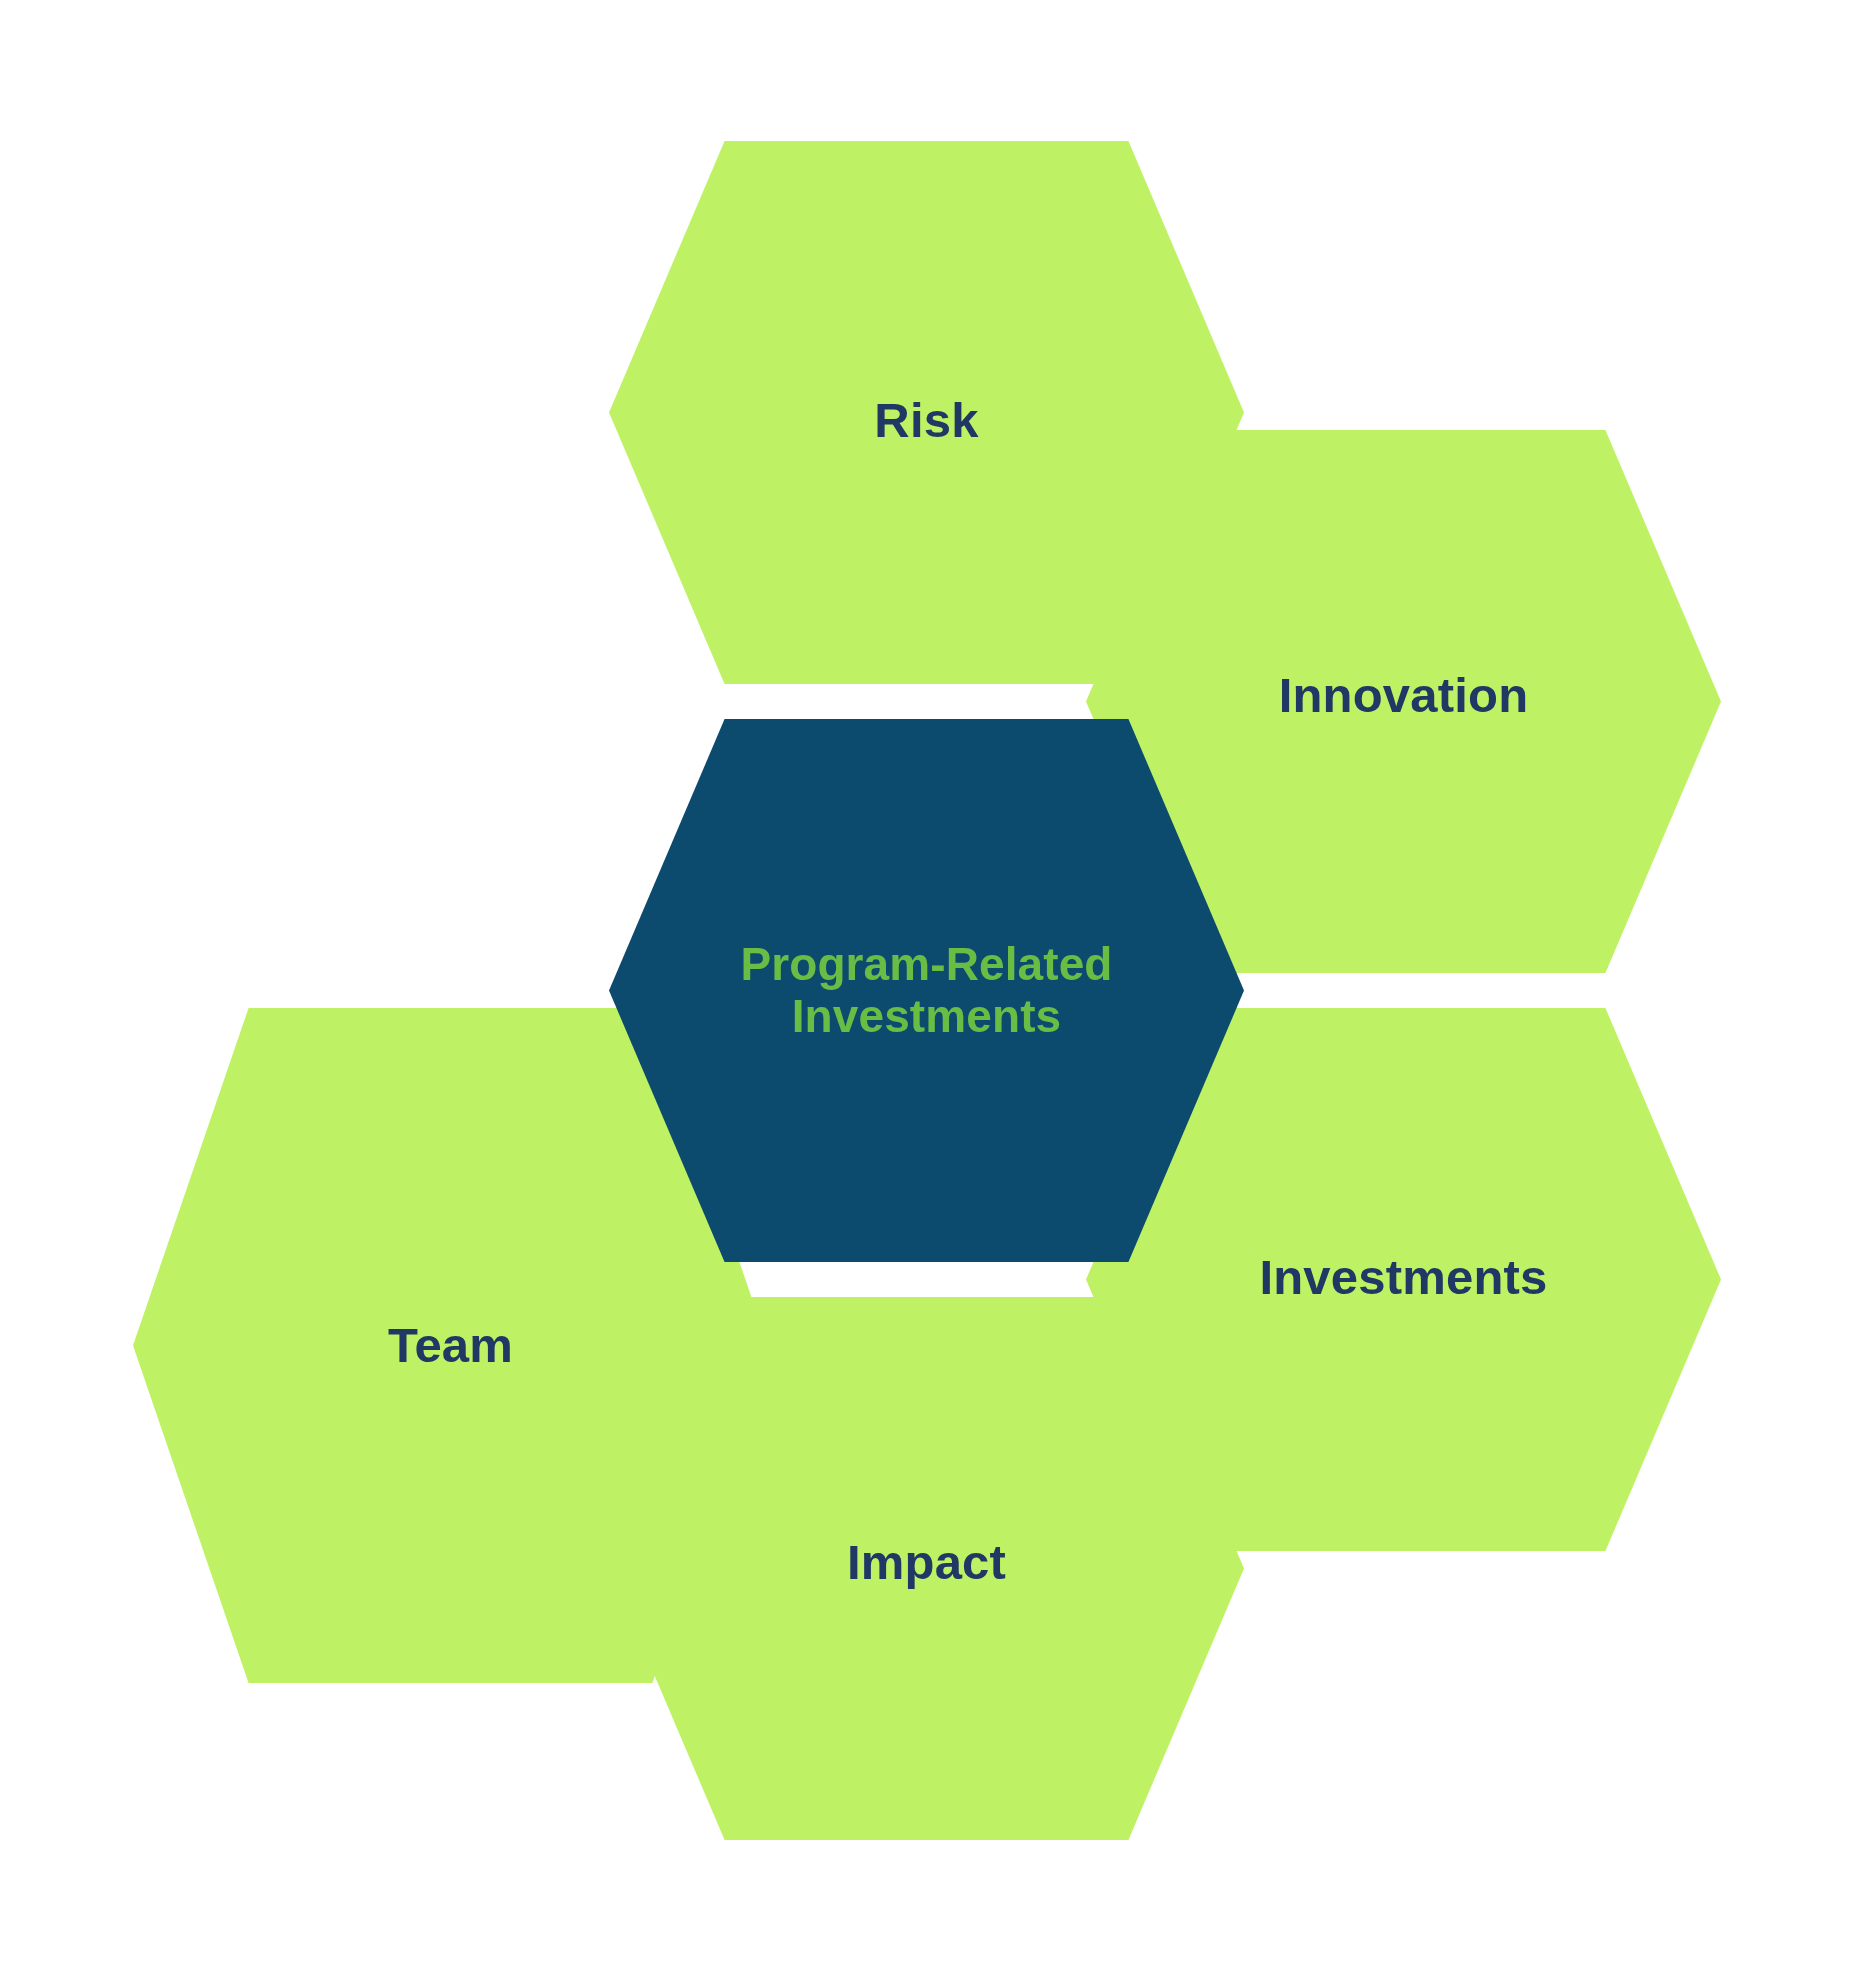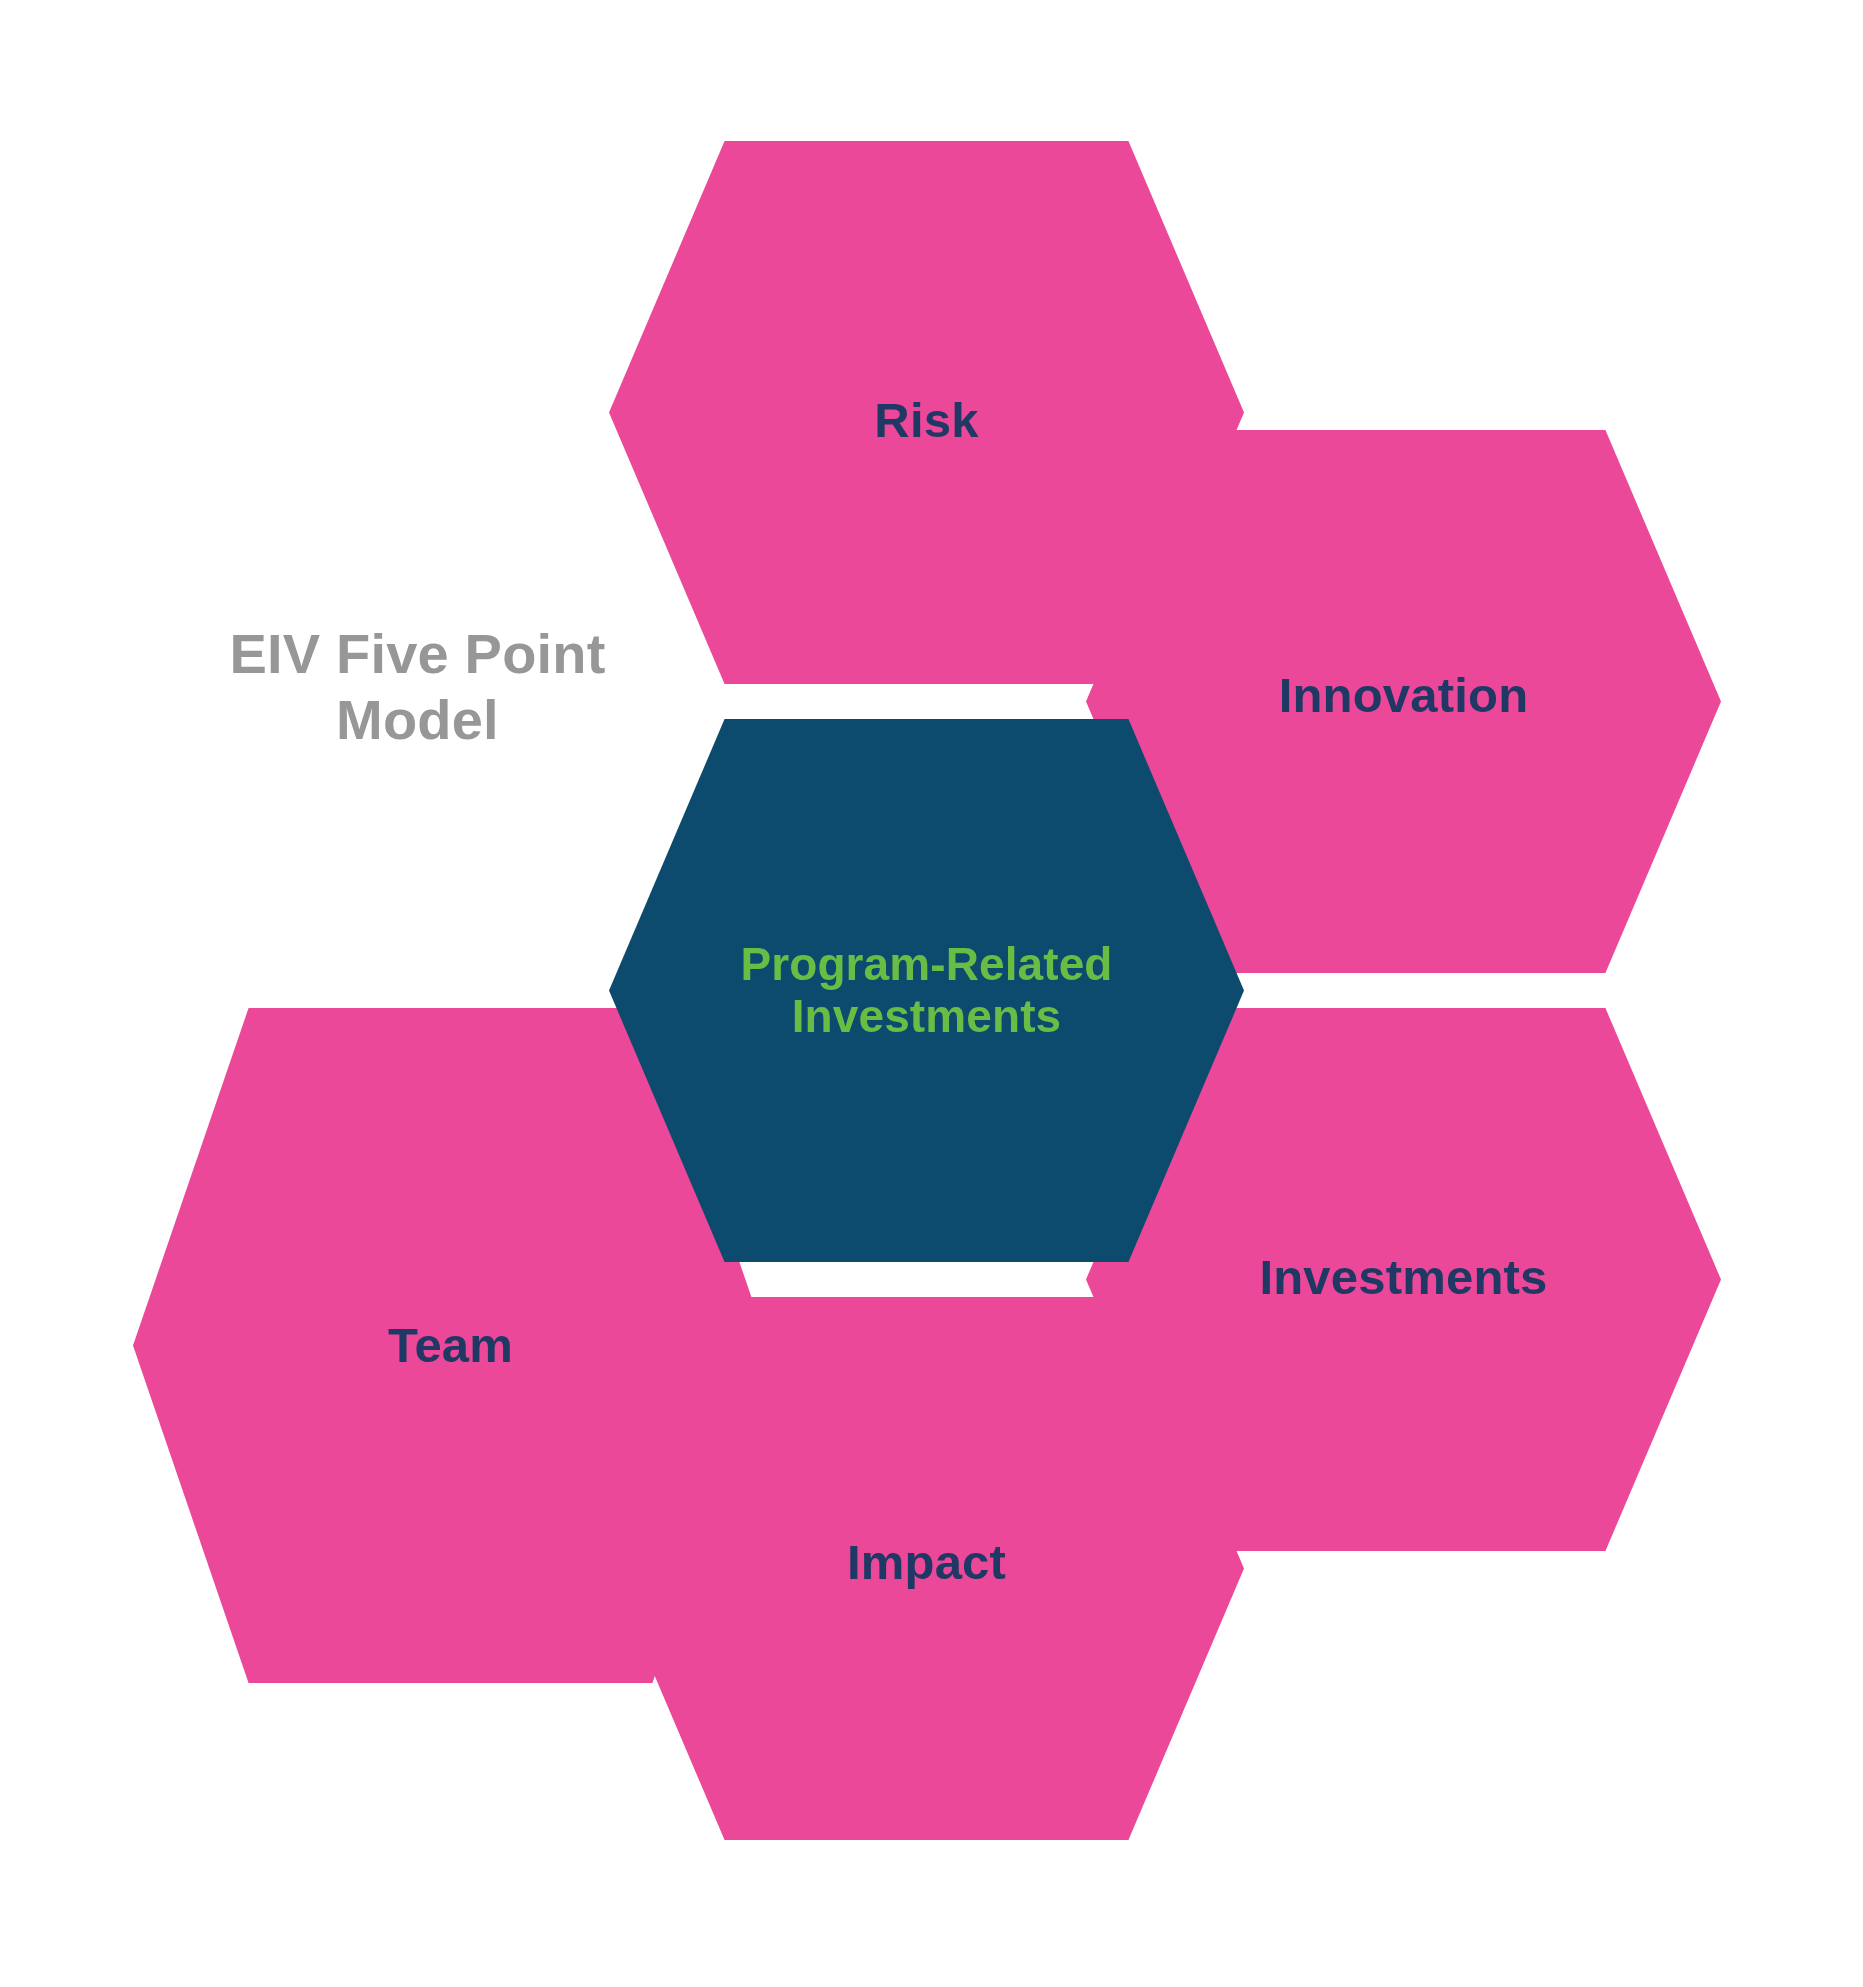--- a/index.html
+++ b/index.html
@@ -60,21 +60,21 @@
   .hex .hex-label {
     text-align: center;
     font-weight: bold;
     line-height: 1.12;
     white-space: pre-line;
     user-select: none;
     pointer-events: none;
   }
 
   .hex.petal {
-    background: #ec4899;
+    background: #bef264;
   }
   .hex.petal .hex-label {
     color: #1f3864;
     font-size: 49px;
     letter-spacing: 0.2px;
   }
 
   .hex.core {
     background: #0c4a6e;
   }
@@ -99,24 +99,20 @@
   #hex-scalability .hex-label { transform: translateY(-1.9px); }
   #hex-impact .hex-label      { transform: translateY(-5.8px); }
   #hex-team .hex-label        { transform: translateY(0px); }
   #hex-core .hex-label        { transform: translateY(0px); }
 </style>
 </head>
 <body>
 
 <div id="canvas">
 
-  <div id="title-block">
-    <span class="title-line">EIV Five Point</span>
-    <span class="title-line">Model</span>
-  </div>
 
   <div class="hex flat-top petal" id="hex-risk">
     <span class="hex-label">Risk</span>
   </div>
 
   <div class="hex flat-top petal" id="hex-innovation">
     <span class="hex-label">Innovation</span>
   </div>
 
   <div class="hex flat-top petal" id="hex-scalability">

